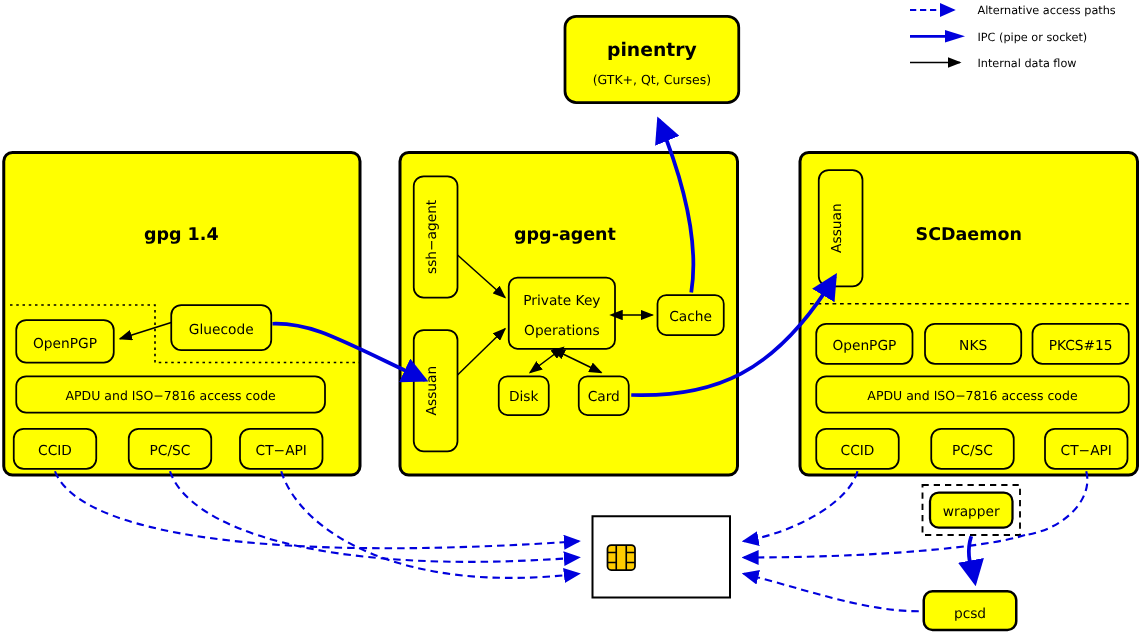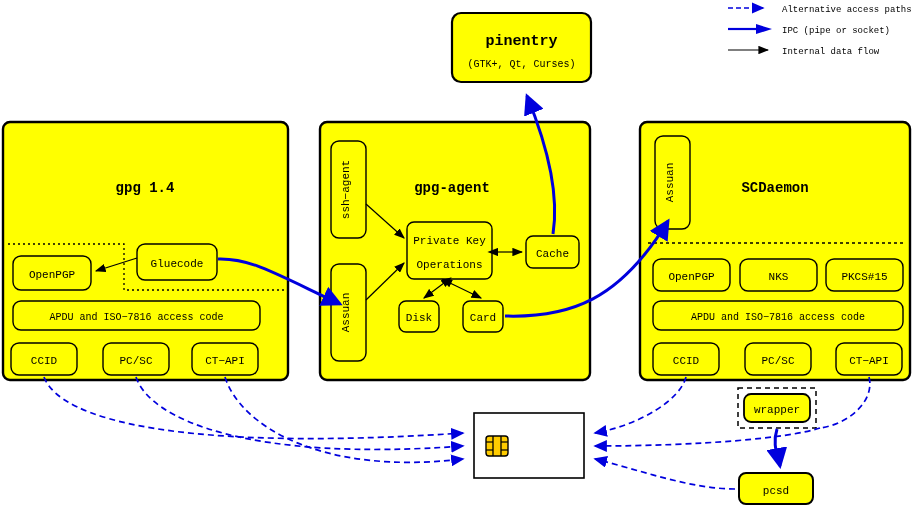--- a/index.html
+++ b/index.html
@@ -1,18 +1,18 @@
 <!DOCTYPE html>
 <html><head>
 <meta charset="utf-8">
 <style>
   html,body{margin:0;padding:0;background:#ffffff;}
   body{width:914px;height:508px;overflow:hidden;
        font-family:"DejaVu Sans","Liberation Sans",sans-serif;}
-  #stage{position:relative;width:914px;height:508px;font-family:Liberation Mono, monospace;}
+  #stage{position:relative;width:914px;height:508px;}
   svg{display:block;}
   .blk-label{font-weight:bold;font-size:14px;fill:#000;}
   .bx-label{font-size:11px;fill:#000;}
   .bx-label-sm{font-size:10px;fill:#000;}
   .pin-title{font-weight:bold;font-size:15px;fill:#000;}
   .pin-sub{font-size:10px;fill:#000;}
   .legend-label{font-size:9px;fill:#000;}
 </style>
 </head>
 <body>

